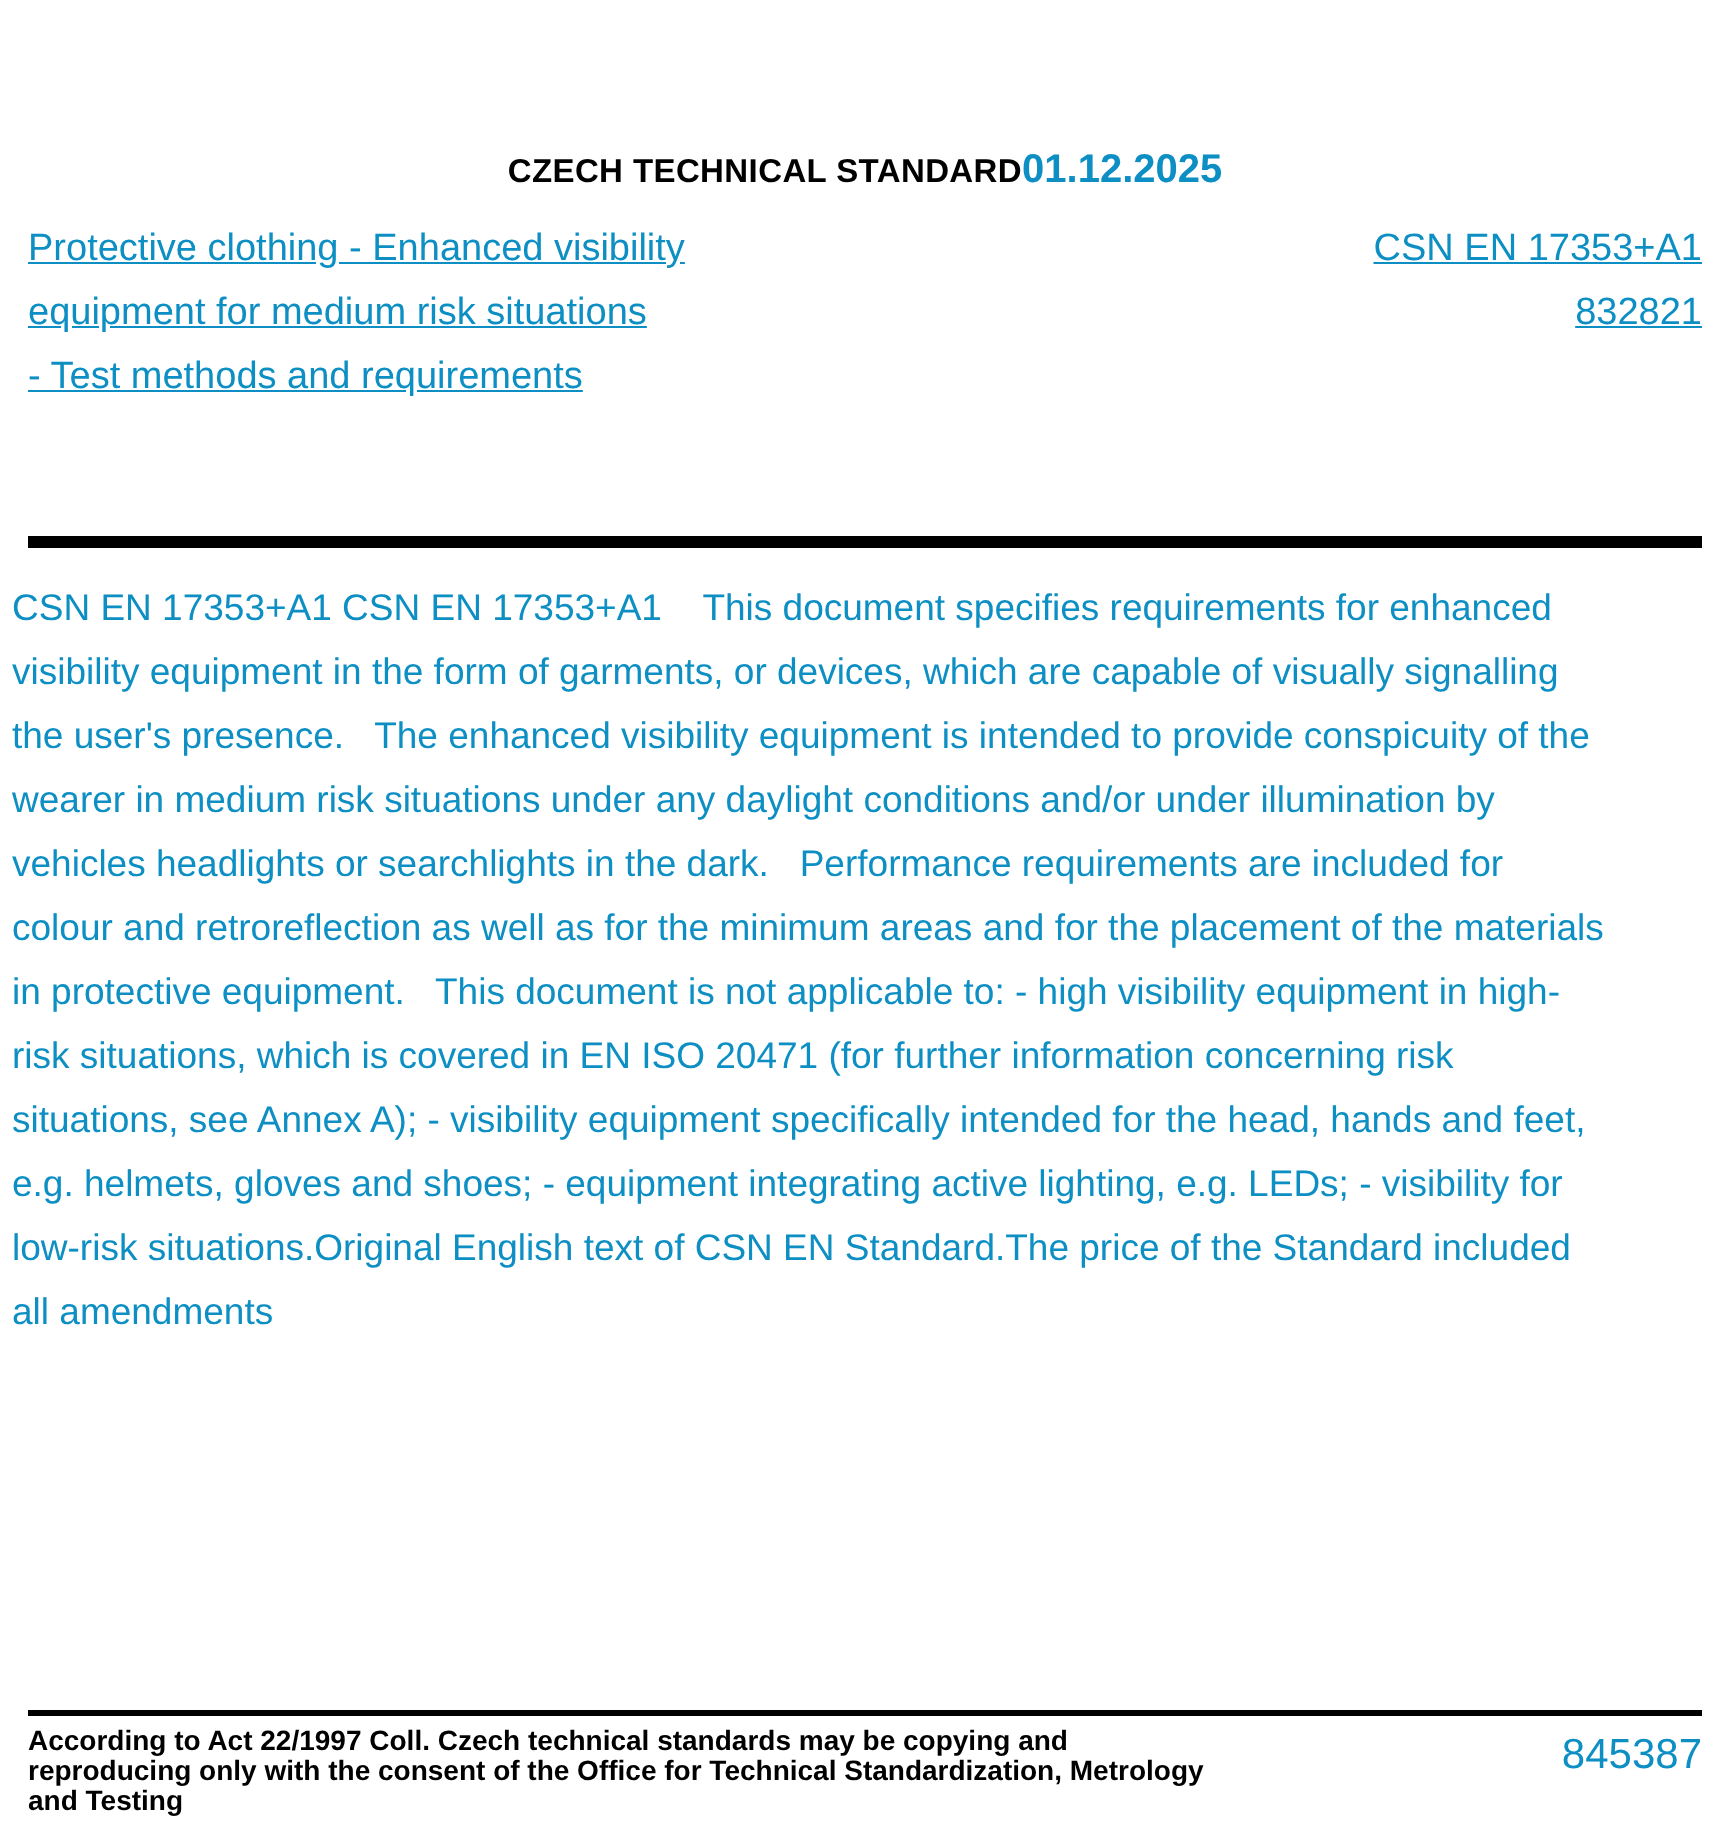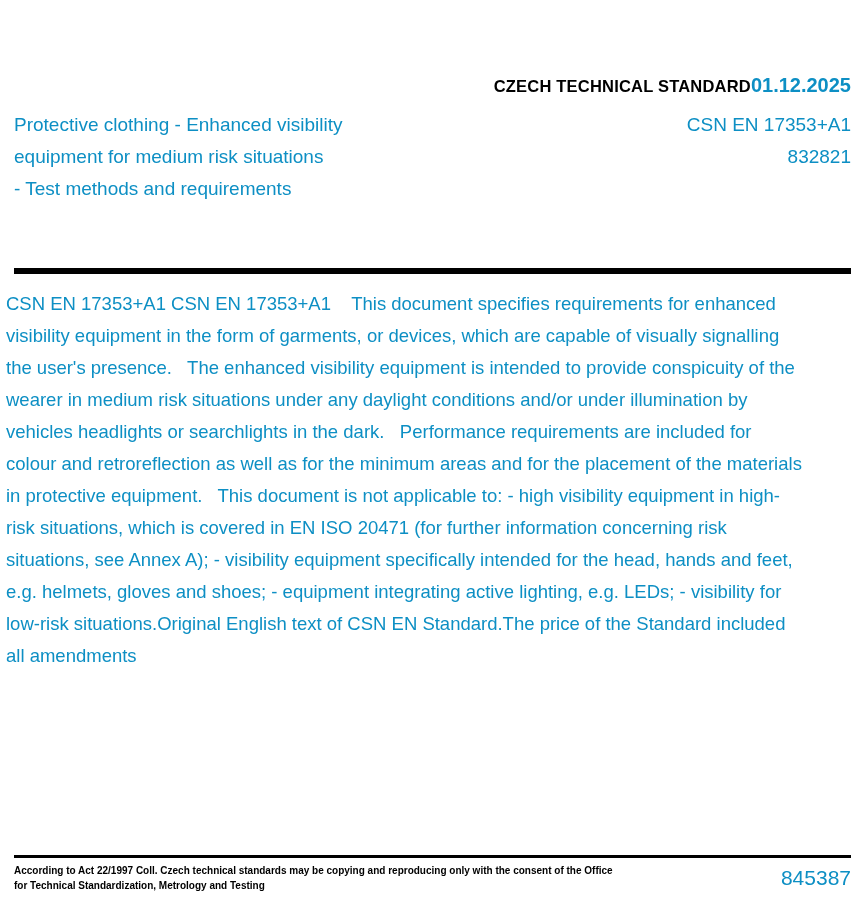--- a/index.html
+++ b/index.html
@@ -22,21 +22,21 @@
     height: 914px;
   }
 
   
   .header-row {
     position: absolute;
     left: 14px;
     top: 74px;
     width: 837px;
     display: flex;
-    justify-content: flex-end;
+    justify-content: center;
     align-items: baseline;
   }
   .std-label {
     font-size: 16.5px;
     font-weight: bold;
     color: #000000;
     letter-spacing: 0.2px;
   }
   .std-date {
     font-size: 20px;
@@ -49,20 +49,21 @@
     position: absolute;
     left: 14px;
     top: 114px;
     width: 837px;
   }
   .title-line {
     display: flex;
     justify-content: space-between;
     align-items: center;
     margin-bottom: 10px;
+    text-decoration: underline;
   }
   .title-text {
     font-size: 19px;
     color: #0d8fc4;
     line-height: 1.15;
   }
   .title-code {
     font-size: 19px;
     color: #0d8fc4;
     text-align: right;
@@ -110,21 +111,21 @@
   .footer {
     position: absolute;
     left: 14px;
     top: 863px;
     width: 837px;
     display: flex;
     justify-content: space-between;
     align-items: flex-start;
   }
   .footer-text {
-    font-size: 10px;
+    font-size: 14px;
     font-weight: bold;
     color: #000000;
     line-height: 15px;
     max-width: 600px;
   }
   .footer-number {
     font-size: 21px;
     color: #0d8fc4;
     white-space: nowrap;
     margin-top: 3px;

